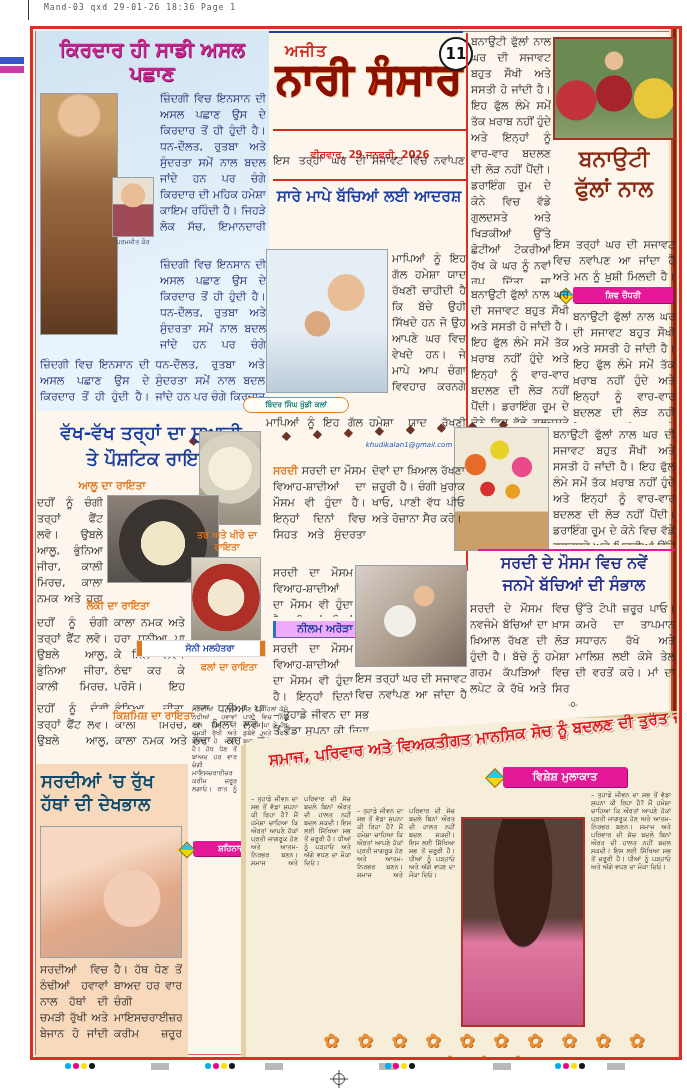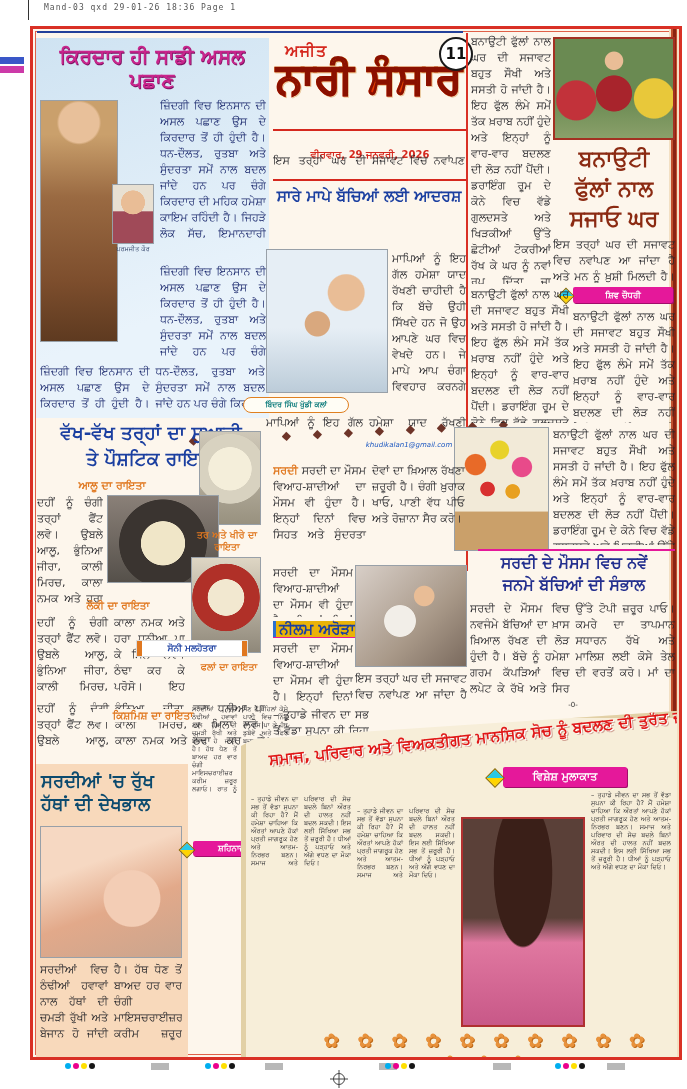--- a/index.html
+++ b/index.html
@@ -41,23 +41,23 @@
       border-top:2px solid #d5281e;border-bottom:2px solid #d5281e;padding:18px 0;}
   .page-circle{width:30px;height:30px;border:2.5px solid #1a1a1a;border-radius:50%;background:#fff;
       font-size:15px;font-weight:800;color:#111;text-align:center;line-height:30px;}
   .vrule{width:2px;background:#d93025;}
   
   .badge-teal{border:1.5px solid #e08020;border-radius:9px;background:#fffdf5;color:#0a7a7a;
       font-size:7.5px;font-weight:700;text-align:center;line-height:13px;}
   .badge-mag{background:#e5189a;color:#fff;font-weight:800;text-align:center;border-radius:2px;
       box-shadow:1px 1px 0 #a00d6b;}
   .badge-soni{background:#fff;border-left:5px solid #e07820;border-right:5px solid #e07820;
-      box-shadow:0 0 0 1px #ddd;color:#1b3fa0;font-size:9px;font-weight:800;text-align:center;line-height:15px;}
-  .badge-neelam{background:#eab308;border-left:3px solid #2a6fd0;border-right:3px solid #2a6fd0;
-      box-shadow:0 1px 0 #e5189a;color:#1b3fa0;font-size:15px;font-weight:800;text-align:center;line-height:16px;}
+      box-shadow:0 0 0 1px #ddd;color:#1b3fa0;font-size:9px;font-weight:800;text-align:center;line-height:15px;padding-left:18px;}
+  .badge-neelam{background:#f0abfc;border-left:3px solid #2a6fd0;border-right:3px solid #2a6fd0;
+      box-shadow:0 1px 0 #e5189a;color:#1b3fa0;font-size:11px;font-weight:800;text-align:center;line-height:16px;padding-left:8px;}
   .dmd{display:inline-block;width:10px;height:10px;transform:rotate(45deg);
       background:linear-gradient(135deg,#28c8e8 0 50%,#ffd400 50% 100%);border:1px solid #8a6a00;}
   .email{font-size:7px;color:#1a56c0;text-align:center;font-style:italic;}
   .endmark{font-size:7px;color:#333;text-align:center;}
   
   .diamonds{color:#6e3428;font-size:12px;letter-spacing:9px;text-align:center;transform:rotate(-3deg);}
   .flowers-row{color:#e8923c;font-size:19px;letter-spacing:6px;text-align:center;text-shadow:1px 1px 0 #c06a18;}
   
   .ph{border:1px solid #98a0a8;box-sizing:border-box;}
   .ph-model{background:
@@ -120,21 +120,21 @@
 
   <div class="abs print-header">Mand-03 qxd  29-01-26  18:36  Page 1</div>
   <div class="abs cropline"></div>
   <div class="abs bar-blue"></div>
   <div class="abs bar-magenta"></div>
 
   <div class="abs sheet">
     <div class="abs edge-stripe"></div>
     <div class="abs topline"></div>
 
-    <div class="abs char-box" style="left:3px;top:9px;width:233px;height:380px;">
+    <div class="abs char-box" style="left:3px;top:2px;width:233px;height:380px;">
       <div class="abs hl-char" style="left:4px;top:6px;width:224px;">ਕਿਰਦਾਰ ਹੀ ਸਾਡੀ ਅਸਲ ਪਛਾਣ</div>
       <div class="abs ph ph-model" style="left:4px;top:62px;width:78px;height:242px;"></div>
       <div class="abs ph ph-portrait" style="left:76px;top:146px;width:42px;height:60px;"></div>
       <div class="abs cap" style="left:66px;top:208px;width:62px;">ਪਰਮਜੀਤ ਕੌਰ</div>
       <div class="abs t tb" style="left:124px;top:60px;width:106px;height:144px;">ਜ਼ਿੰਦਗੀ ਵਿਚ ਇਨਸਾਨ ਦੀ ਅਸਲ ਪਛਾਣ ਉਸ ਦੇ ਕਿਰਦਾਰ ਤੋਂ ਹੀ ਹੁੰਦੀ ਹੈ। ਧਨ-ਦੌਲਤ, ਰੁਤਬਾ ਅਤੇ ਸੁੰਦਰਤਾ ਸਮੇਂ ਨਾਲ ਬਦਲ ਜਾਂਦੇ ਹਨ ਪਰ ਚੰਗੇ ਕਿਰਦਾਰ ਦੀ ਮਹਿਕ ਹਮੇਸ਼ਾ ਕਾਇਮ ਰਹਿੰਦੀ ਹੈ। ਜਿਹੜੇ ਲੋਕ ਸੱਚ, ਇਮਾਨਦਾਰੀ ਅਤੇ ਮਿਹਨਤ ਦੇ ਰਾਹ ਉੱਤੇ ਤੁਰਦੇ ਹਨ, ਉਹ ਸਮਾਜ ਵਿਚ ਆਪਣੀ ਵੱਖਰੀ ਥਾਂ ਬਣਾਉਂਦੇ ਹਨ। ਕਿਰਦਾਰ ਹੀ ਮਨੁੱਖ ਦਾ ਅਸਲ ਗਹਿਣਾ ਹੈ ਜੋ ਕਦੇ ਪੁਰਾਣਾ ਨਹੀਂ ਹੁੰਦਾ।</div>
       <div class="abs t tb" style="left:124px;top:226px;width:106px;height:96px;">ਜ਼ਿੰਦਗੀ ਵਿਚ ਇਨਸਾਨ ਦੀ ਅਸਲ ਪਛਾਣ ਉਸ ਦੇ ਕਿਰਦਾਰ ਤੋਂ ਹੀ ਹੁੰਦੀ ਹੈ। ਧਨ-ਦੌਲਤ, ਰੁਤਬਾ ਅਤੇ ਸੁੰਦਰਤਾ ਸਮੇਂ ਨਾਲ ਬਦਲ ਜਾਂਦੇ ਹਨ ਪਰ ਚੰਗੇ ਕਿਰਦਾਰ ਦੀ ਮਹਿਕ ਹਮੇਸ਼ਾ ਕਾਇਮ ਰਹਿੰਦੀ ਹੈ। ਜਿਹੜੇ ਲੋਕ ਸੱਚ, ਇਮਾਨਦਾਰੀ ਅਤੇ ਮਿਹਨਤ ਦੇ ਰਾਹ ਉੱਤੇ ਤੁਰਦੇ ਹਨ, ਉਹ ਸਮਾਜ ਵਿਚ ਆਪਣੀ ਵੱਖਰੀ ਥਾਂ ਬਣਾਉਂਦੇ ਹਨ। ਕਿਰਦਾਰ ਹੀ ਮਨੁੱਖ ਦਾ ਅਸਲ ਗਹਿਣਾ ਹੈ ਜੋ ਕਦੇ ਪੁਰਾਣਾ ਨਹੀਂ ਹੁੰਦਾ।</div>
       <div class="abs t t2 tb" style="left:4px;top:326px;width:225px;height:50px;">ਜ਼ਿੰਦਗੀ ਵਿਚ ਇਨਸਾਨ ਦੀ ਅਸਲ ਪਛਾਣ ਉਸ ਦੇ ਕਿਰਦਾਰ ਤੋਂ ਹੀ ਹੁੰਦੀ ਹੈ। ਧਨ-ਦੌਲਤ, ਰੁਤਬਾ ਅਤੇ ਸੁੰਦਰਤਾ ਸਮੇਂ ਨਾਲ ਬਦਲ ਜਾਂਦੇ ਹਨ ਪਰ ਚੰਗੇ ਕਿਰਦਾਰ ਦੀ ਮਹਿਕ ਹਮੇਸ਼ਾ ਕਾਇਮ ਰਹਿੰਦੀ ਹੈ। ਜਿਹੜੇ ਲੋਕ ਸੱਚ, ਇਮਾਨਦਾਰੀ ਅਤੇ ਮਿਹਨਤ ਦੇ ਰਾਹ ਉੱਤੇ ਤੁਰਦੇ ਹਨ, ਉਹ ਸਮਾਜ ਵਿਚ ਆਪਣੀ ਵੱਖਰੀ ਥਾਂ ਬਣਾਉਂਦੇ ਹਨ। ਕਿਰਦਾਰ ਹੀ ਮਨੁੱਖ ਦਾ ਅਸਲ ਗਹਿਣਾ ਹੈ ਜੋ ਕਦੇ ਪੁਰਾਣਾ ਨਹੀਂ ਹੁੰਦਾ।</div>
     </div>
 
     <div class="abs brand" style="left:252px;top:12px;">ਅਜੀਤ</div>
@@ -150,21 +150,20 @@
     <div class="abs badge-teal" style="left:210px;top:368px;width:104px;height:14px;">ਬਿੰਦਰ ਸਿੰਘ ਖੁੱਡੀ ਕਲਾਂ</div>
     <div class="abs t t2" style="left:233px;top:386px;width:200px;height:24px;">ਮਾਪਿਆਂ ਨੂੰ ਇਹ ਗੱਲ ਹਮੇਸ਼ਾ ਯਾਦ ਰੱਖਣੀ ਚਾਹੀਦੀ ਹੈ ਕਿ ਬੱਚੇ ਉਹੀ ਸਿੱਖਦੇ ਹਨ ਜੋ ਉਹ ਆਪਣੇ ਘਰ ਵਿਚ ਵੇਖਦੇ ਹਨ। ਜੇ ਮਾਪੇ ਆਪ ਚੰਗਾ ਵਿਵਹਾਰ ਕਰਨਗੇ ਤਾਂ ਬੱਚੇ ਵੀ ਆਪਣੇ ਆਪ ਚੰਗੀਆਂ ਆਦਤਾਂ ਅਪਣਾਉਣਗੇ। ਬੱਚਿਆਂ ਸਾਹਮਣੇ ਕਦੇ ਵੀ ਲੜਾਈ-ਝਗੜਾ ਨਹੀਂ ਕਰਨਾ ਚਾਹੀਦਾ ਅਤੇ ਨਾ ਹੀ ਕਿਸੇ ਦੀ ਨਿੰਦਿਆ ਕਰਨੀ ਚਾਹੀਦੀ ਹੈ। ਪਿਆਰ ਅਤੇ ਸਬਰ ਨਾਲ ਹੀ ਬੱਚਿਆਂ ਦੀ ਸਹੀ ਪਰਵਰਿਸ਼ ਹੋ ਸਕਦੀ ਹੈ।</div>
     <div class="abs email" style="left:320px;top:412px;width:112px;">khudikalan1@gmail.com</div>
 
     <div class="abs diamonds" style="left:150px;top:396px;width:340px;">◆ ◆ ◆ ◆ ◆ ◆ ◆ ◆ ◆ ◆ ◆</div>
 
     <div class="abs t" style="left:438px;top:5px;width:80px;height:250px;">ਬਨਾਉਟੀ ਫੁੱਲਾਂ ਨਾਲ ਘਰ ਦੀ ਸਜਾਵਟ ਬਹੁਤ ਸੌਖੀ ਅਤੇ ਸਸਤੀ ਹੋ ਜਾਂਦੀ ਹੈ। ਇਹ ਫੁੱਲ ਲੰਮੇ ਸਮੇਂ ਤੱਕ ਖ਼ਰਾਬ ਨਹੀਂ ਹੁੰਦੇ ਅਤੇ ਇਨ੍ਹਾਂ ਨੂੰ ਵਾਰ-ਵਾਰ ਬਦਲਣ ਦੀ ਲੋੜ ਨਹੀਂ ਪੈਂਦੀ। ਡਰਾਇੰਗ ਰੂਮ ਦੇ ਕੋਨੇ ਵਿਚ ਵੱਡੇ ਗੁਲਦਸਤੇ ਅਤੇ ਖਿੜਕੀਆਂ ਉੱਤੇ ਛੋਟੀਆਂ ਟੋਕਰੀਆਂ ਰੱਖ ਕੇ ਘਰ ਨੂੰ ਨਵਾਂ ਰੂਪ ਦਿੱਤਾ ਜਾ ਸਕਦਾ ਹੈ। ਸਮੇਂ-ਸਮੇਂ ਇਨ੍ਹਾਂ ਦੀ ਸਫ਼ਾਈ ਜ਼ਰੂਰ ਕਰਦੇ ਰਹੋ।</div>
     <div class="abs ph ph-flwoman" style="left:520px;top:8px;width:122px;height:103px;"></div>
     <div class="abs hl-brown" style="left:520px;top:116px;width:122px;">ਬਨਾਉਟੀ</div>
     <div class="abs hl-brown" style="left:520px;top:146px;width:122px;">ਫੁੱਲਾਂ ਨਾਲ</div>
-    <div class="abs hl-brown" style="left:520px;top:176px;width:122px;">ਸਜਾਓ ਘਰ</div>
     <div class="abs t" style="left:520px;top:208px;width:122px;height:46px;">ਇਸ ਤਰ੍ਹਾਂ ਘਰ ਦੀ ਸਜਾਵਟ ਵਿਚ ਨਵਾਂਪਣ ਆ ਜਾਂਦਾ ਹੈ ਅਤੇ ਮਨ ਨੂੰ ਖ਼ੁਸ਼ੀ ਮਿਲਦੀ ਹੈ। ਥੋੜ੍ਹੀ ਜਿਹੀ ਮਿਹਨਤ ਨਾਲ ਵੱਡਾ ਫ਼ਰਕ ਪੈਂਦਾ ਹੈ।</div>
     <div class="abs badge-mag" style="left:540px;top:258px;width:100px;height:16px;font-size:8.5px;line-height:16px;">
       <span class="dmd" style="position:absolute;left:-13px;top:3px;"></span>
       <span>ਸ਼ਿਵ ਚੌਧਰੀ</span>
     </div>
     <div class="abs t" style="left:438px;top:258px;width:98px;height:136px;">ਬਨਾਉਟੀ ਫੁੱਲਾਂ ਨਾਲ ਘਰ ਦੀ ਸਜਾਵਟ ਬਹੁਤ ਸੌਖੀ ਅਤੇ ਸਸਤੀ ਹੋ ਜਾਂਦੀ ਹੈ। ਇਹ ਫੁੱਲ ਲੰਮੇ ਸਮੇਂ ਤੱਕ ਖ਼ਰਾਬ ਨਹੀਂ ਹੁੰਦੇ ਅਤੇ ਇਨ੍ਹਾਂ ਨੂੰ ਵਾਰ-ਵਾਰ ਬਦਲਣ ਦੀ ਲੋੜ ਨਹੀਂ ਪੈਂਦੀ। ਡਰਾਇੰਗ ਰੂਮ ਦੇ ਕੋਨੇ ਵਿਚ ਵੱਡੇ ਗੁਲਦਸਤੇ ਅਤੇ ਖਿੜਕੀਆਂ ਉੱਤੇ ਛੋਟੀਆਂ ਟੋਕਰੀਆਂ ਰੱਖ ਕੇ ਘਰ ਨੂੰ ਨਵਾਂ ਰੂਪ ਦਿੱਤਾ ਜਾ ਸਕਦਾ ਹੈ। ਸਮੇਂ-ਸਮੇਂ ਇਨ੍ਹਾਂ ਦੀ ਸਫ਼ਾਈ ਜ਼ਰੂਰ ਕਰਦੇ ਰਹੋ।</div>
     <div class="abs t" style="left:540px;top:280px;width:102px;height:114px;">ਬਨਾਉਟੀ ਫੁੱਲਾਂ ਨਾਲ ਘਰ ਦੀ ਸਜਾਵਟ ਬਹੁਤ ਸੌਖੀ ਅਤੇ ਸਸਤੀ ਹੋ ਜਾਂਦੀ ਹੈ। ਇਹ ਫੁੱਲ ਲੰਮੇ ਸਮੇਂ ਤੱਕ ਖ਼ਰਾਬ ਨਹੀਂ ਹੁੰਦੇ ਅਤੇ ਇਨ੍ਹਾਂ ਨੂੰ ਵਾਰ-ਵਾਰ ਬਦਲਣ ਦੀ ਲੋੜ ਨਹੀਂ ਪੈਂਦੀ। ਡਰਾਇੰਗ ਰੂਮ ਦੇ ਕੋਨੇ ਵਿਚ ਵੱਡੇ ਗੁਲਦਸਤੇ ਅਤੇ ਖਿੜਕੀਆਂ ਉੱਤੇ ਛੋਟੀਆਂ ਟੋਕਰੀਆਂ ਰੱਖ ਕੇ ਘਰ ਨੂੰ ਨਵਾਂ ਰੂਪ ਦਿੱਤਾ ਜਾ ਸਕਦਾ ਹੈ। ਸਮੇਂ-ਸਮੇਂ ਇਨ੍ਹਾਂ ਦੀ ਸਫ਼ਾਈ ਜ਼ਰੂਰ ਕਰਦੇ ਰਹੋ।</div>
     <div class="abs ph ph-bouquet" style="left:421px;top:398px;width:95px;height:124px;"></div>
     <div class="abs t" style="left:520px;top:398px;width:122px;height:118px;">ਬਨਾਉਟੀ ਫੁੱਲਾਂ ਨਾਲ ਘਰ ਦੀ ਸਜਾਵਟ ਬਹੁਤ ਸੌਖੀ ਅਤੇ ਸਸਤੀ ਹੋ ਜਾਂਦੀ ਹੈ। ਇਹ ਫੁੱਲ ਲੰਮੇ ਸਮੇਂ ਤੱਕ ਖ਼ਰਾਬ ਨਹੀਂ ਹੁੰਦੇ ਅਤੇ ਇਨ੍ਹਾਂ ਨੂੰ ਵਾਰ-ਵਾਰ ਬਦਲਣ ਦੀ ਲੋੜ ਨਹੀਂ ਪੈਂਦੀ। ਡਰਾਇੰਗ ਰੂਮ ਦੇ ਕੋਨੇ ਵਿਚ ਵੱਡੇ ਗੁਲਦਸਤੇ ਅਤੇ ਖਿੜਕੀਆਂ ਉੱਤੇ ਛੋਟੀਆਂ ਟੋਕਰੀਆਂ ਰੱਖ ਕੇ ਘਰ ਨੂੰ ਨਵਾਂ ਰੂਪ ਦਿੱਤਾ ਜਾ ਸਕਦਾ ਹੈ। ਸਮੇਂ-ਸਮੇਂ ਇਨ੍ਹਾਂ ਦੀ ਸਫ਼ਾਈ ਜ਼ਰੂਰ ਕਰਦੇ ਰਹੋ।</div>
 

